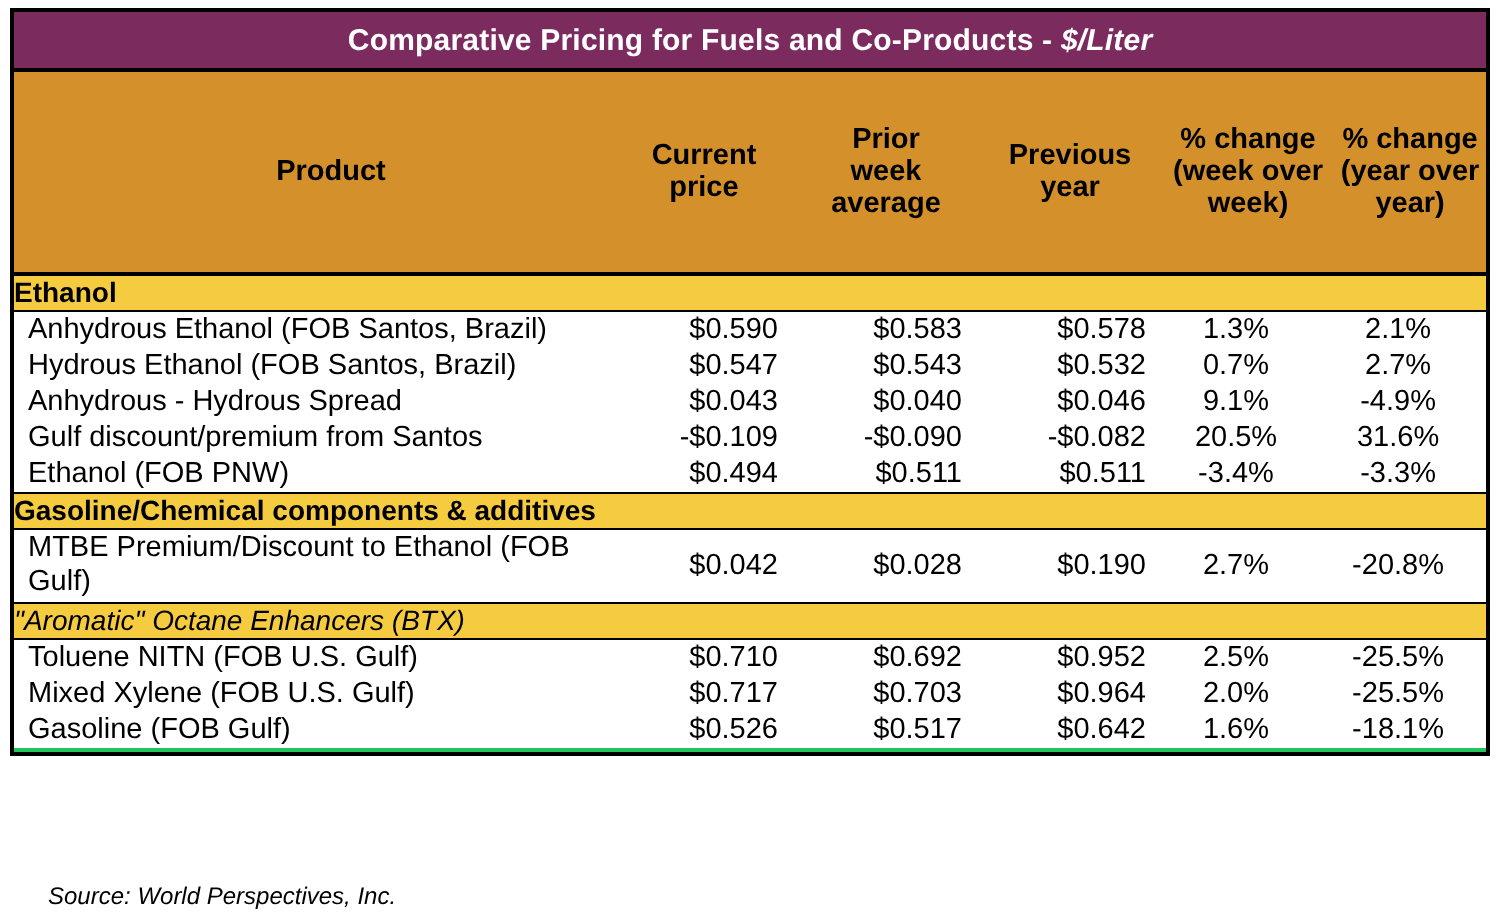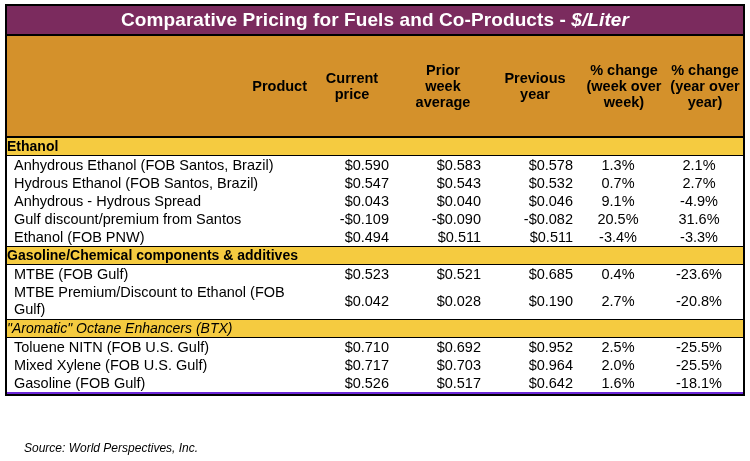--- a/index.html
+++ b/index.html
@@ -38,21 +38,21 @@
   table.pricing td, table.pricing th {
     padding: 0;
     margin: 0;
     vertical-align: middle;
   }
 
   
   .title-band {
     background: #7B2B5E;
     color: #ffffff;
-    font-size: 19px;
+    font-size: 15px;
     font-weight: bold;
     text-align: center;
     height: 28px;
     letter-spacing: 0.1px;
     border-bottom: 2px solid #000000;
     white-space: nowrap;
   }
   .title-band .unit {
     font-style: italic;
     font-weight: bold;
@@ -61,21 +61,21 @@
   
   .head-band td {
     background: #D4912B;
     font-weight: bold;
     font-size: 14.5px;
     height: 68px;
     border-bottom: 2px solid #000000;
     line-height: 16px;
   }
   .head-band td.h-product {
-    text-align: right;
+    text-align: center;
     padding-left: 17px;
     vertical-align: middle;
   }
   .head-band td.h-num {
     text-align: center;
     vertical-align: middle;
     padding: 16px 3px;
   }
 
   
@@ -112,21 +112,21 @@
     padding-right: 8px;
   }
   .data-row td.c-pct {
     text-align: center;
     padding-right: 12px;
   }
   .data-row.tall td {
     height: 36px;
   }
   .data-row.last td {
-    border-bottom: 2px solid #6d28d9;
+    border-bottom: 2px solid #22c55e;
     margin-left: 28px;
   }
 
   
   col.c0 { width: 300px; }
   col.c1 { width: 90px; }
   col.c2 { width: 92px; }
   col.c3 { width: 92px; }
   col.c4 { width: 86px; }
   col.c5 { width: 76px; }
@@ -210,28 +210,20 @@
             <td class="c-product">Ethanol (FOB PNW)</td>
             <td class="c-price">$0.494</td>
             <td class="c-price">$0.511</td>
             <td class="c-price">$0.511</td>
             <td class="c-pct">-3.4%</td>
             <td class="c-pct">-3.3%</td>
           </tr>
           <tr class="section-band">
             <td colspan="6">Gasoline/Chemical components &amp; additives</td>
           </tr>
-          <tr class="data-row">
-            <td class="c-product">MTBE (FOB Gulf)</td>
-            <td class="c-price">$0.523</td>
-            <td class="c-price">$0.521</td>
-            <td class="c-price">$0.685</td>
-            <td class="c-pct">0.4%</td>
-            <td class="c-pct">-23.6%</td>
-          </tr>
           <tr class="data-row tall">
             <td class="c-product">MTBE Premium/Discount to Ethanol (FOB Gulf)</td>
             <td class="c-price">$0.042</td>
             <td class="c-price">$0.028</td>
             <td class="c-price">$0.190</td>
             <td class="c-pct">2.7%</td>
             <td class="c-pct">-20.8%</td>
           </tr>
           <tr class="section-band italic">
             <td colspan="6">"Aromatic" Octane Enhancers (BTX)</td>

